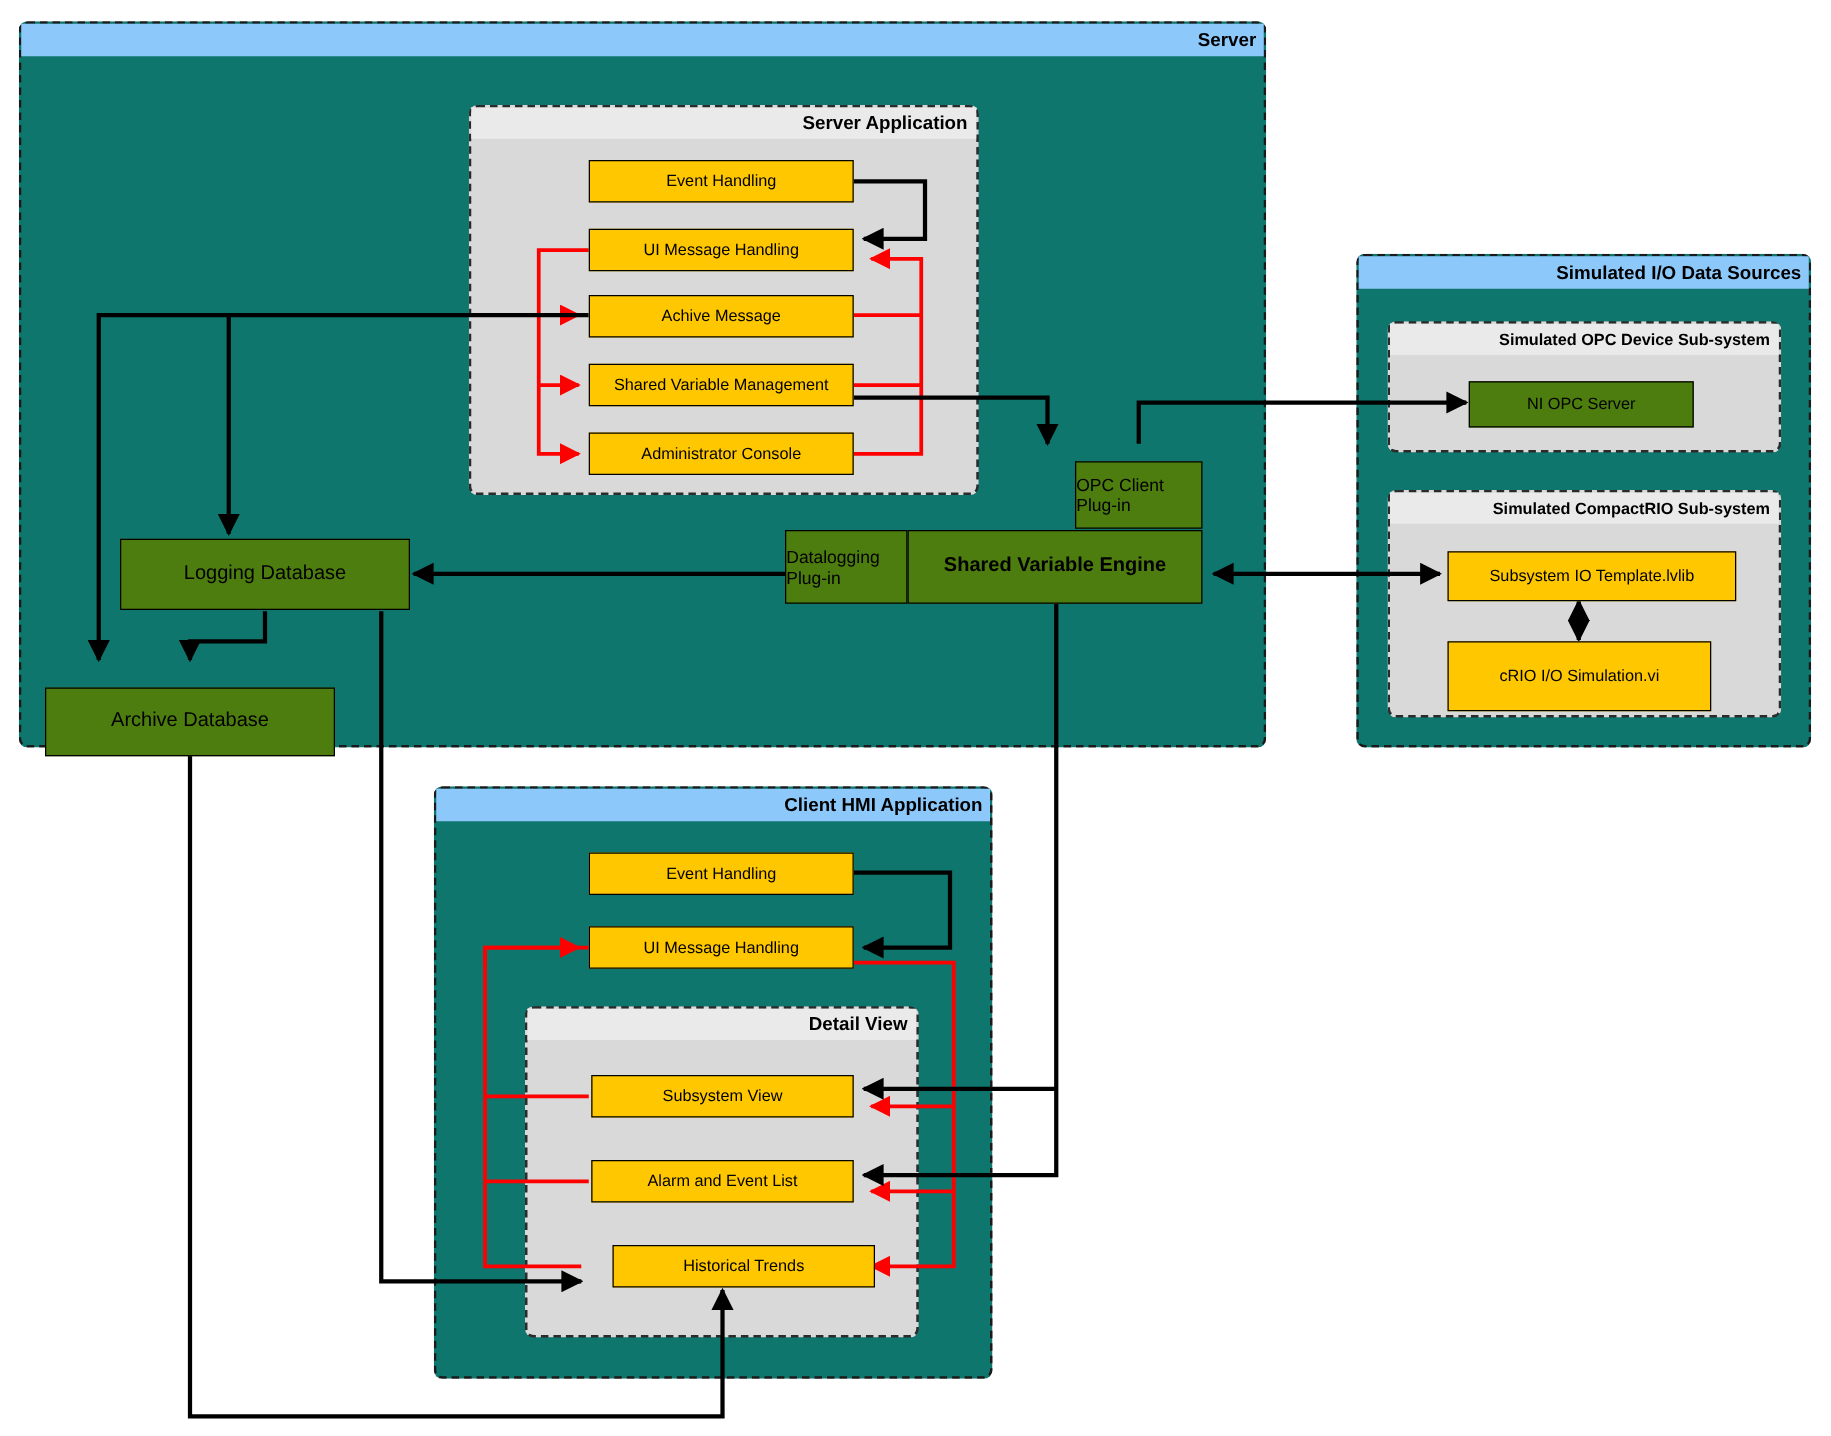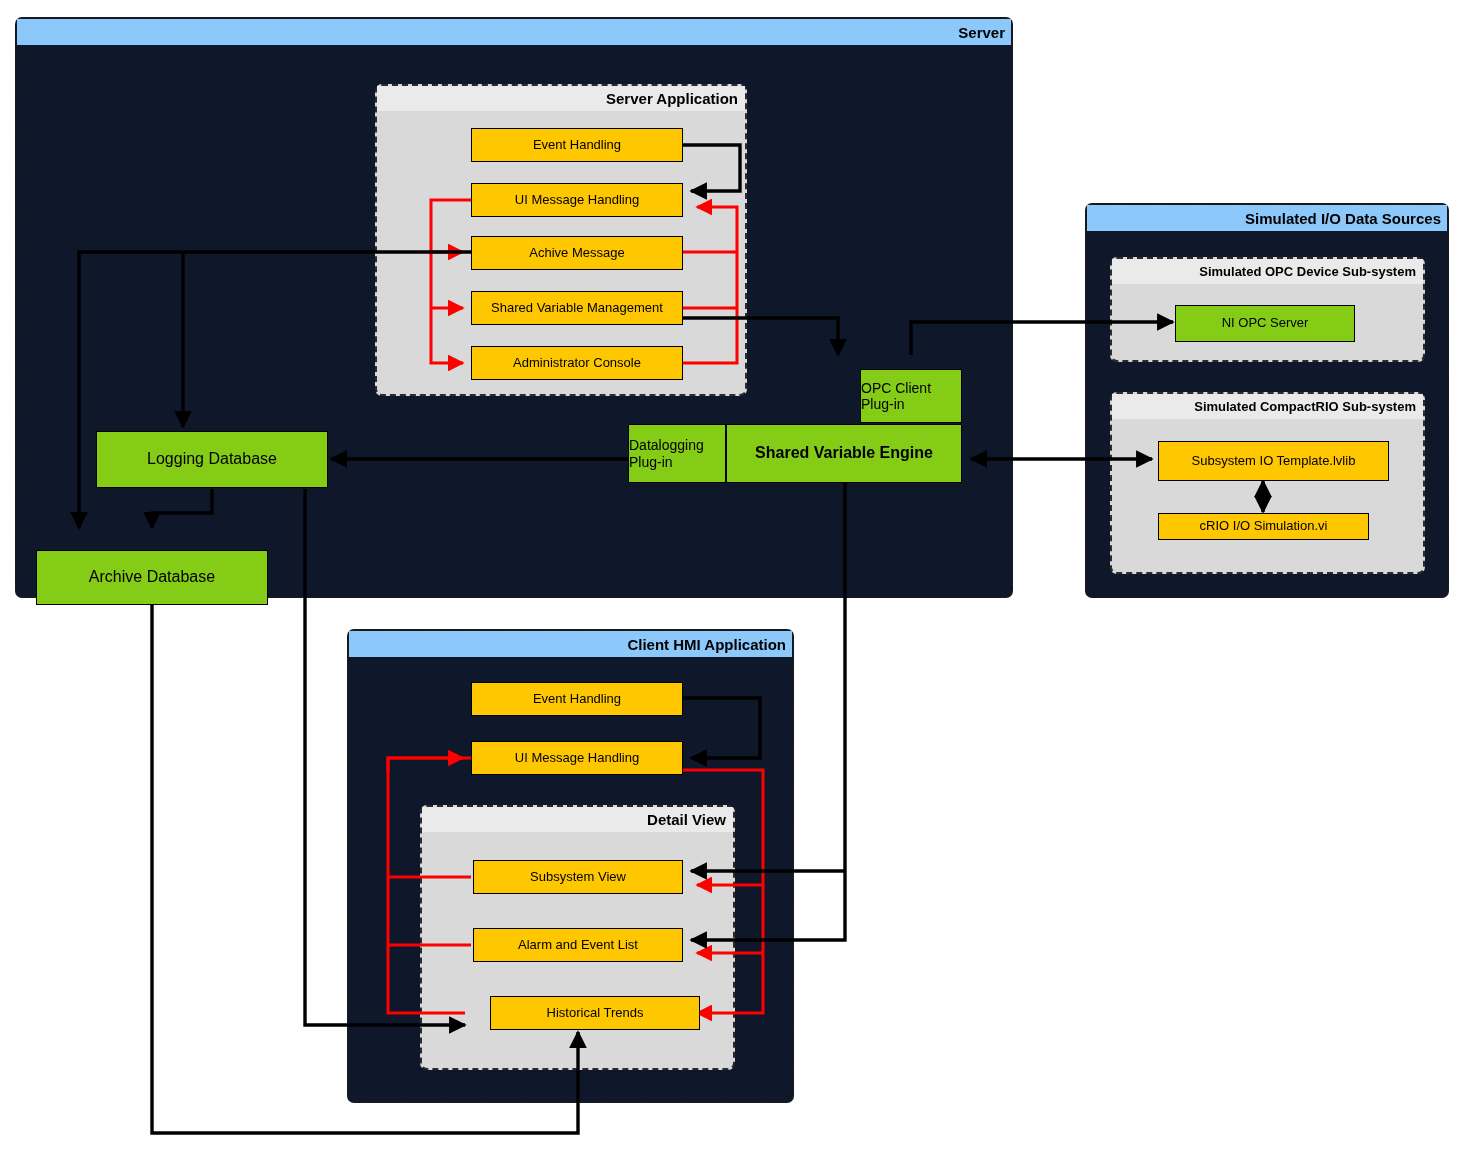--- a/index.html
+++ b/index.html
@@ -1,37 +1,37 @@
 <!DOCTYPE html>
 <html><head>
 <meta charset="utf-8">
 <style>
   html,body{margin:0;padding:0;background:#ffffff;}
   body{font-family:"Liberation Sans","DejaVu Sans",sans-serif;}
   #stage{position:relative;width:1465px;height:1149px;overflow:hidden;background:#fff;}
 
   
-  .panel{position:absolute;border:2px dashed #1a1a1a;background:#0f172a;border-radius:7px;box-sizing:border-box;}
+  .panel{position:absolute;border:2px dashed #1a1a1a;background:#0f766e;border-radius:7px;box-sizing:border-box;}
   .panel-title{position:absolute;left:0;right:0;top:0;height:26px;background:#8dc8fb;
                display:flex;align-items:center;justify-content:flex-end;
                font-size:15px;font-weight:bold;color:#000;padding-right:6px;box-sizing:border-box;}
 
   
   .group{position:absolute;border:2px dashed #2b2b2b;background:#d9d9d9;border-radius:7px;box-sizing:border-box;}
   .group-title{position:absolute;left:0;right:0;top:0;height:25px;background:#eaeaea;
                display:flex;align-items:center;justify-content:flex-end;
                font-size:15px;font-weight:bold;color:#000;padding-right:7px;box-sizing:border-box;}
   .group-title.sm{font-size:13px;}
 
   
   .node{position:absolute;box-sizing:border-box;display:flex;align-items:center;
         justify-content:center;text-align:left;font-size:13px;color:#000;
         border:1.6px solid #000;line-height:1.15;}
   .node.yellow{background:#ffc700;}
-  .node.white{background:#84cc16;}
+  .node.white{background:#4d7c0f;}
   .node.big{font-size:16px;font-weight:bold;}
   .node.two{font-size:14px;}
 
   svg.wires{position:absolute;left:0;top:0;width:1465px;height:1149px;overflow:visible;pointer-events:none;}
   .bk{stroke:#000;stroke-width:3.4;fill:none;}
   .rd{stroke:#ff0000;stroke-width:3.0;fill:none;}
 </style>
 </head>
 <body>
 
@@ -42,21 +42,21 @@
   </div>
 
   <div class="panel" style="left:1085px;top:203px;width:364px;height:395px;">
     <div class="panel-title">Simulated I/O Data Sources</div>
   </div>
 
   <div class="panel" style="left:347px;top:629px;width:447px;height:474px;">
     <div class="panel-title">Client HMI Application</div>
   </div>
 
-  <div class="group" style="left:375px;top:84px;width:372px;height:312px;">
+  <div class="group" style="left:375px;top:84px;width:408px;height:312px;">
     <div class="group-title">Server Application</div>
   </div>
 
   <div class="group" style="left:1110px;top:257px;width:315px;height:105px;">
     <div class="group-title sm">Simulated OPC Device Sub-system</div>
   </div>
 
   <div class="group" style="left:1110px;top:392px;width:315px;height:182px;">
     <div class="group-title sm">Simulated CompactRIO Sub-system</div>
   </div>
@@ -152,21 +152,21 @@
   <div class="node white big" style="left:726px;top:424px;width:236px;height:59px;">
     <span>Shared Variable Engine</span>
   </div>
 
   <div class="node white" style="left:1175px;top:305px;width:180px;height:37px;">
     <span>NI OPC Server</span>
   </div>
   <div class="node yellow" style="left:1158px;top:441px;width:231px;height:40px;">
     <span>Subsystem IO Template.lvlib</span>
   </div>
-  <div class="node yellow" style="left:1158px;top:513px;width:211px;height:27px;">
+  <div class="node yellow" style="left:1158px;top:513px;width:211px;height:56px;">
     <span>cRIO I/O Simulation.vi</span>
   </div>
 
   <div class="node yellow" style="left:471px;top:682px;width:212px;height:34px;">
     <span>Event Handling</span>
   </div>
   <div class="node yellow" style="left:471px;top:741px;width:212px;height:34px;">
     <span>UI Message Handling</span>
   </div>
 

